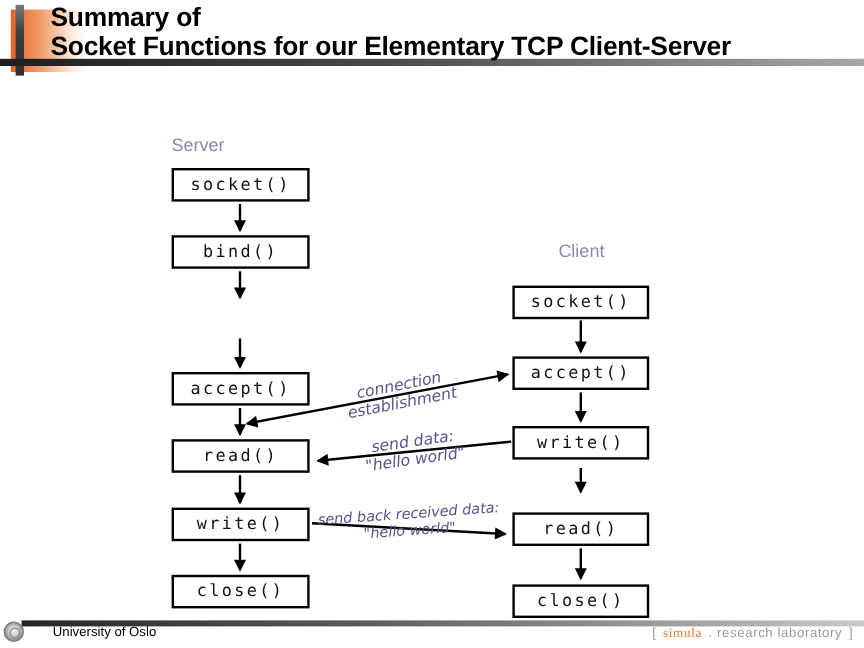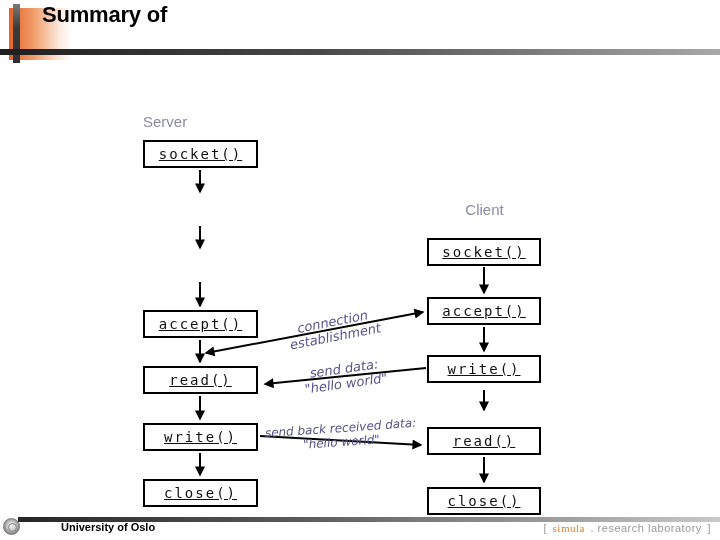--- a/index.html
+++ b/index.html
@@ -18,58 +18,59 @@
       font-size:22px;font-weight:700;line-height:24px;color:#000;letter-spacing:-0.2px;}
 
   
   .col-label{position:absolute;font-size:15px;color:#8a8aa8;z-index:2;}
   #server-label{left:143px;top:113px;width:115px;}
   #client-label{left:427px;top:201px;width:115px;text-align:center;}
 
   .fbox{position:absolute;width:115px;height:28px;background:#fff;border:2px solid #000;
       box-sizing:border-box;z-index:2;display:flex;align-items:center;justify-content:center;
       font-family:"DejaVu Sans Mono","Liberation Mono",monospace;font-size:14px;
-      letter-spacing:2px;color:#111;text-decoration:underline;}
+      letter-spacing:2px;color:#111;}
   .sbox{left:143px;}
   .cbox{left:427px;width:114px;}
 
   #arrow-layer{position:absolute;left:0;top:0;width:720px;height:540px;z-index:1;}
 
   .annot{position:absolute;z-index:2;text-align:center;color:#55558c;
       font-style:italic;font-size:13px;line-height:15px;
       font-family:"DejaVu Sans",sans-serif;}
   #annot-connection{left:273px;top:314px;width:122px;transform:rotate(-11deg);}
   #annot-send-data{left:289px;top:361px;width:112px;transform:rotate(-8deg);}
   #annot-send-back{left:262px;top:421px;width:158px;transform:rotate(-4deg);font-size:12px;line-height:14px;}
 
   
   .hbar-bottom{position:absolute;left:18px;top:517px;width:702px;height:5px;
       background:linear-gradient(90deg,#262626 0%,#5a5a5a 40%,#c9c9c9 100%);}
   .uio-logo{position:absolute;left:3px;top:518px;width:17px;height:17px;border-radius:50%;
       background:radial-gradient(circle at 50% 45%, #f2f2f2 0%, #cfcfcf 35%, #8a8a8a 70%, #666 100%);
       border:1px solid #777;box-sizing:border-box;}
   .uio-logo::after{content:"";position:absolute;left:4px;top:4px;width:7px;height:7px;
       border-radius:50%;border:1px solid #888;}
-  .uni-name{position:absolute;left:37px;top:521px;font-size:11px;font-weight:700;color:#000;padding-left:24px;}
+  .uni-name{position:absolute;left:20px;top:521px;font-size:11px;font-weight:400;color:#000;padding-left:24px;}
   .course-info{position:absolute;left:232px;top:525px;width:220px;text-align:center;
       font-size:10px;color:#1a1a1a;}
   .simula{position:absolute;right:8px;top:522px;font-size:11px;letter-spacing:0.5px;color:#9a9a9a;}
   .simula .sim-name{color:#e8792b;font-family:Liberation Serif, serif;}
   .simula span{margin:0 1px;}
 </style>
 </head>
 <body>
 
 <div id="slide">
 
   <div class="orange-box"></div>
   <div class="vbar"></div>
   <div class="hbar-top"></div>
   <div class="title">
     <div>Summary of</div>
+    <div>Socket Functions for our Elementary TCP Client-Server</div>
   </div>
 
   <svg id="arrow-layer" width="720" height="540" viewBox="0 0 720 540">
     <defs>
       <marker id="ah" viewBox="0 0 10 10" refX="8.5" refY="5" markerWidth="11" markerHeight="10" markerUnits="userSpaceOnUse" orient="auto-start-reverse">
         <path d="M0,0 L10,5 L0,10 Z" fill="#000"></path>
       </marker>
     </defs>
 
     <line x1="200" y1="170" x2="200" y2="192" stroke="#000" stroke-width="2" marker-end="url(#ah)"></line>
@@ -86,20 +87,21 @@
 
     <line x1="206" y1="353" x2="423" y2="312" stroke="#000" stroke-width="2" marker-start="url(#ah)" marker-end="url(#ah)"></line>
     <line x1="426" y1="368" x2="265" y2="384" stroke="#000" stroke-width="2" marker-end="url(#ah)"></line>
     <line x1="260" y1="436" x2="421" y2="445" stroke="#000" stroke-width="2" marker-end="url(#ah)"></line>
   </svg>
 
   <div id="server-label" class="col-label">Server</div>
   <div id="client-label" class="col-label">Client</div>
 
   <div class="fbox sbox" style="top:140px">socket()</div>
+  <div class="fbox sbox" style="top:196px">bind()</div>
   <div class="fbox sbox" style="top:310px">accept()</div>
   <div class="fbox sbox" style="top:366px">read()</div>
   <div class="fbox sbox" style="top:423px">write()</div>
   <div class="fbox sbox" style="top:479px">close()</div>
 
   <div class="fbox cbox" style="top:238px">socket()</div>
   <div class="fbox cbox" style="top:297px">accept()</div>
   <div class="fbox cbox" style="top:355px">write()</div>
   <div class="fbox cbox" style="top:427px">read()</div>
   <div class="fbox cbox" style="top:487px">close()</div>

